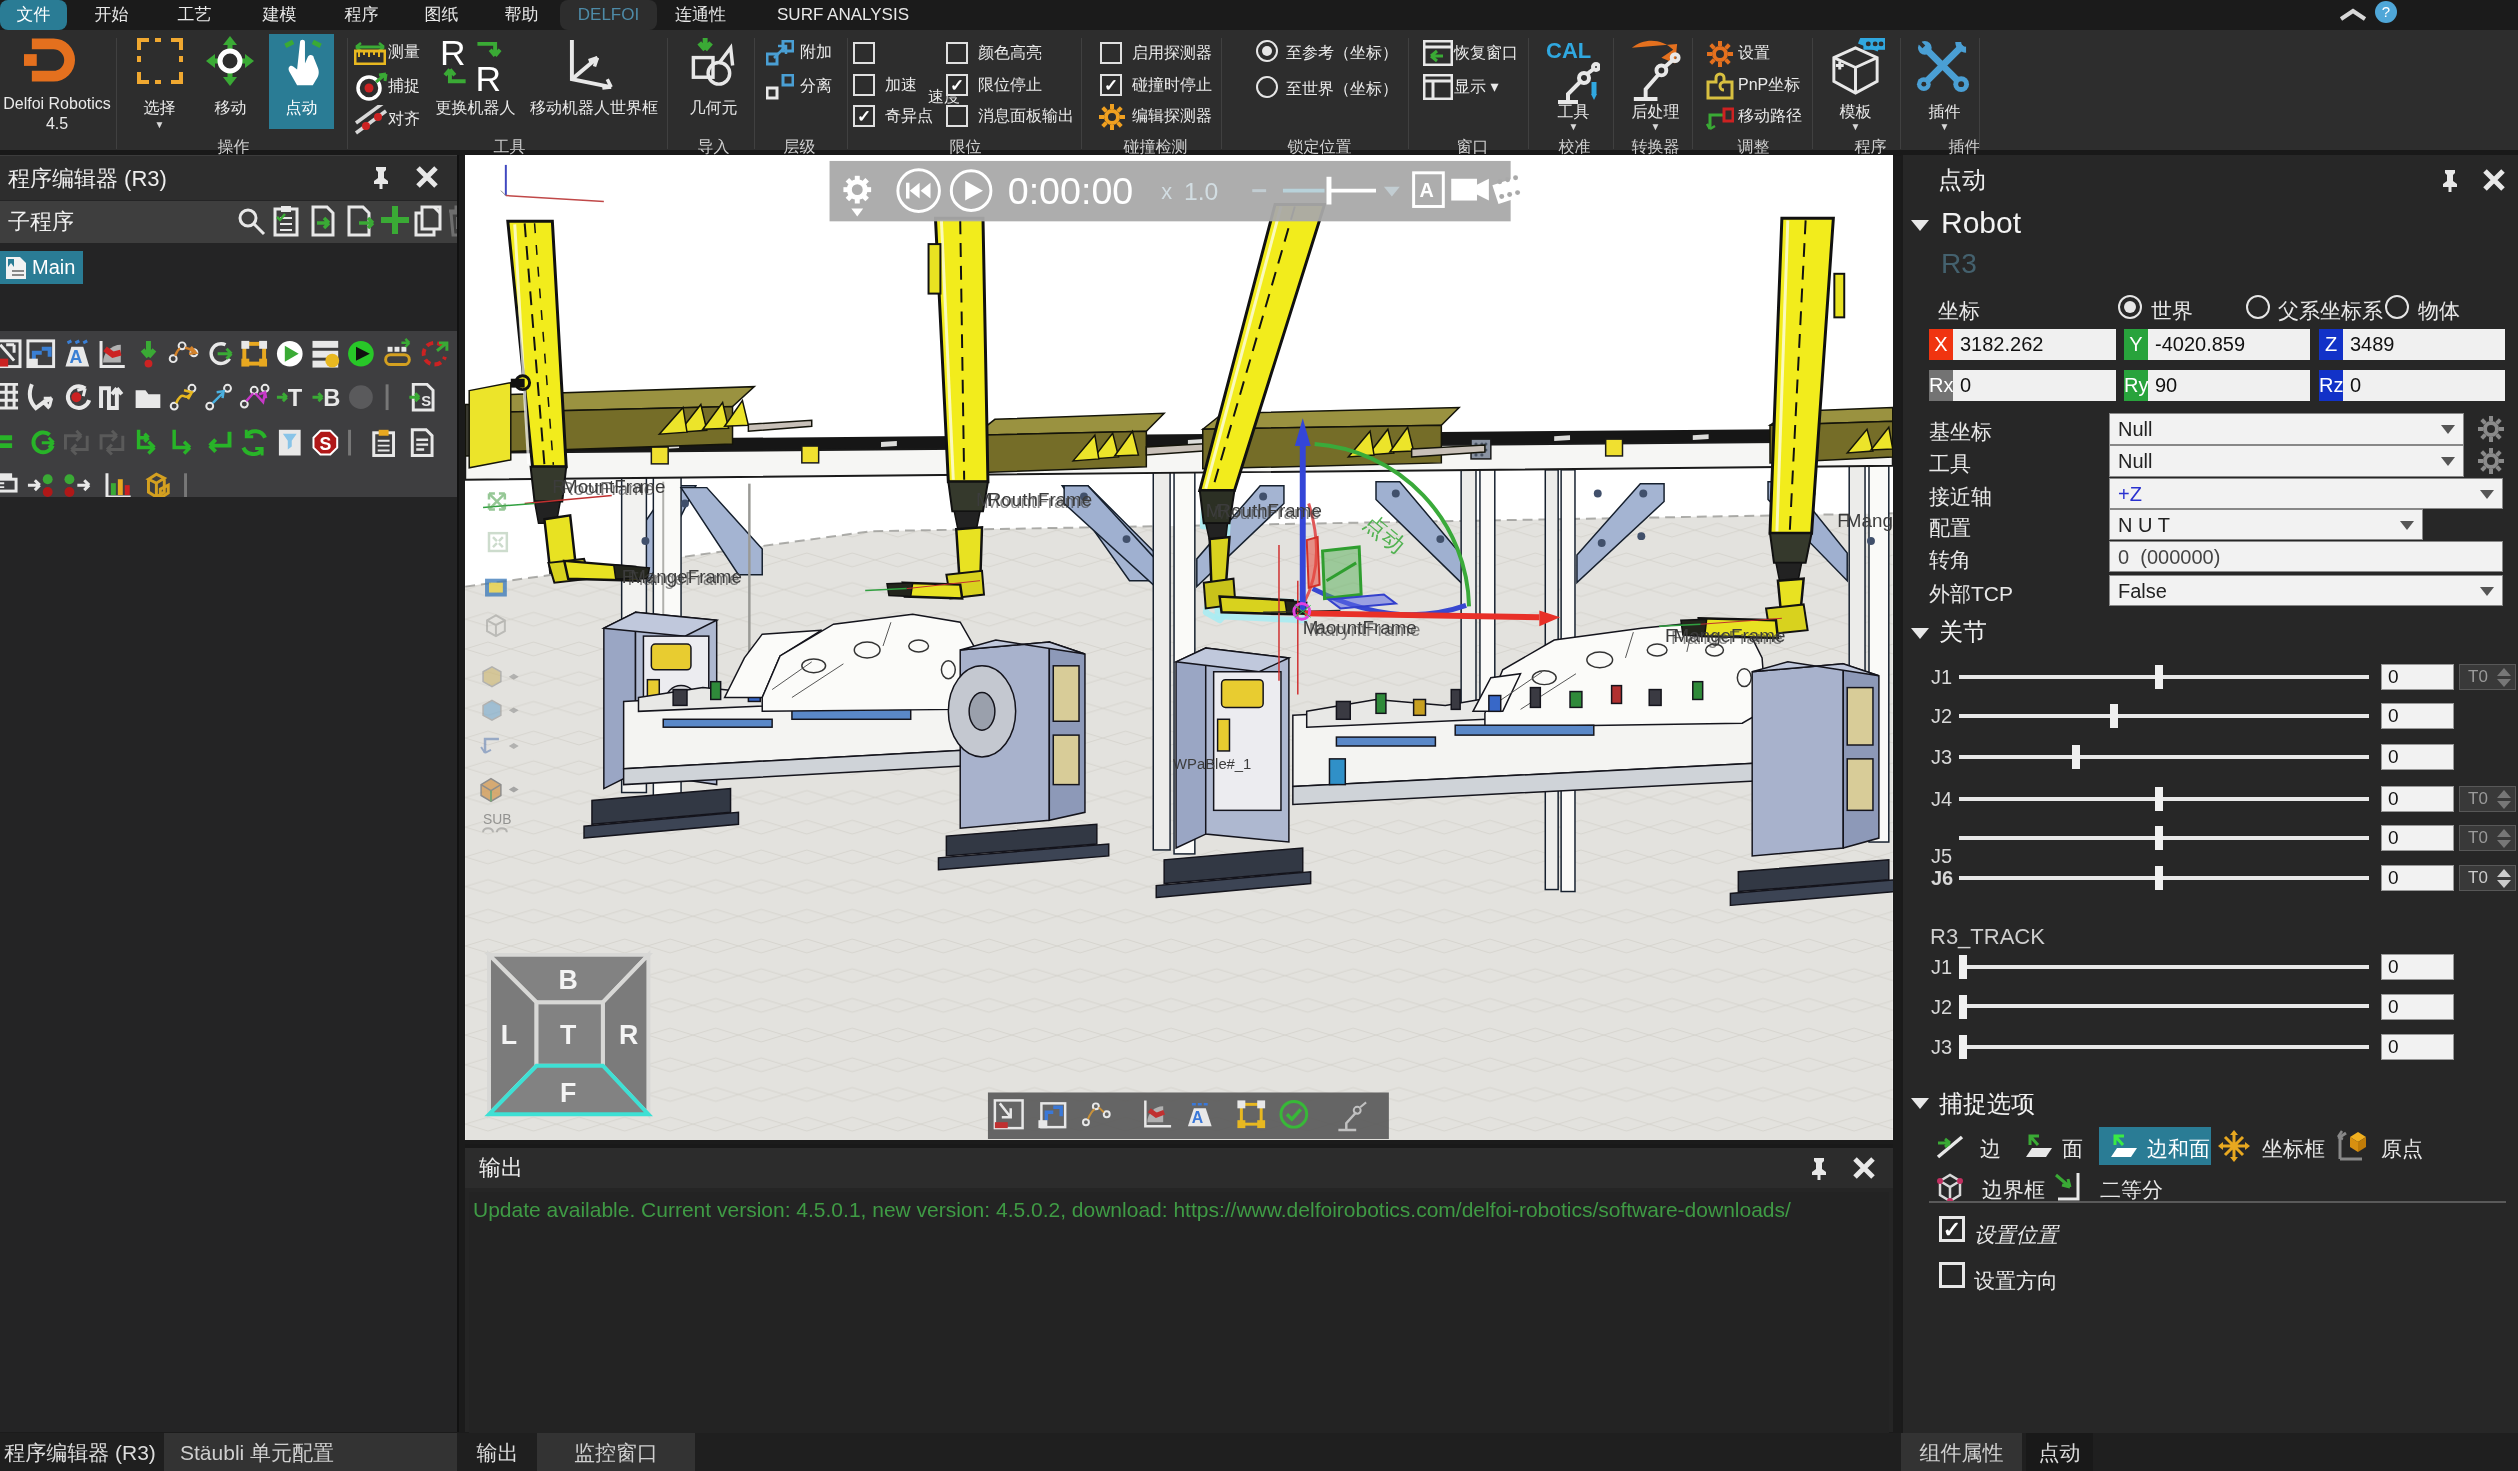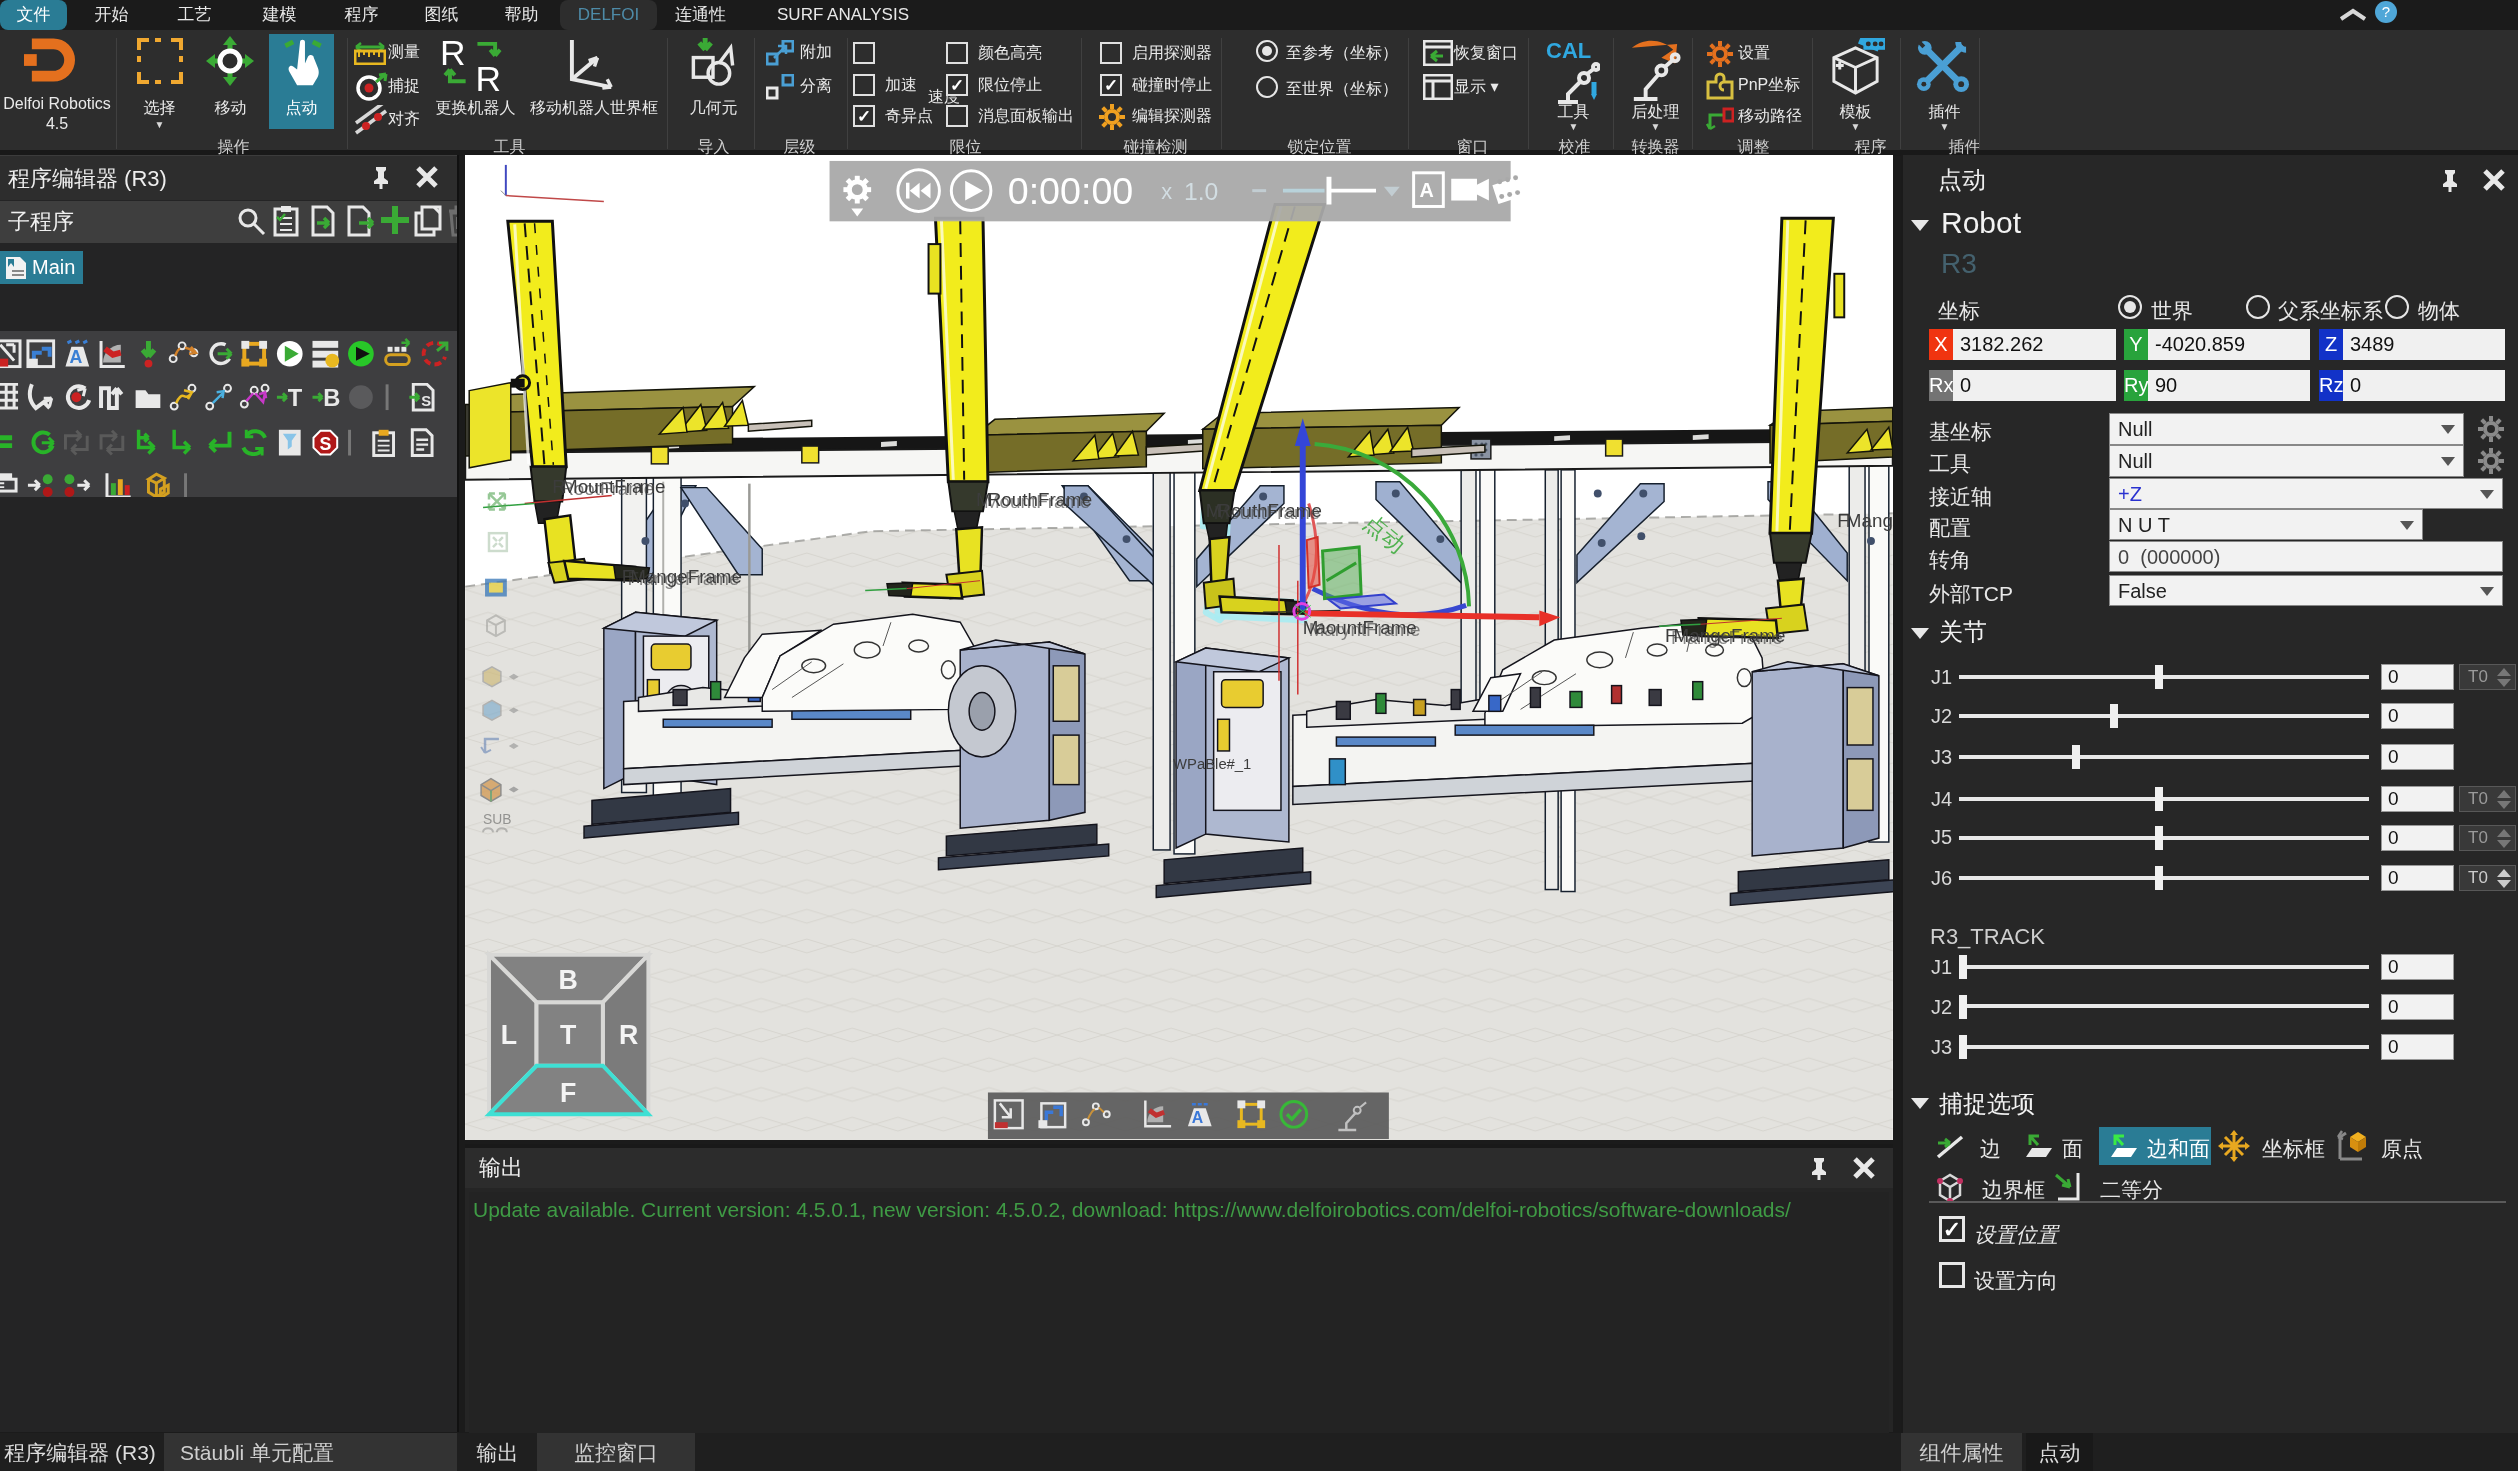--- a/index.html
+++ b/index.html
@@ -1167,26 +1167,26 @@
     <div class="valbox" style="left:478px;top:548px;">0</div>
     <div class="jlabel" style="left:28px;top:591px;">J3</div>
     <div class="slider-track" style="left:56px;top:600px;width:410px;"></div>
     <div class="slider-thumb" style="left:169px;top:590px;"></div>
     <div class="valbox" style="left:478px;top:589px;">0</div>
     <div class="jlabel" style="left:28px;top:633px;">J4</div>
     <div class="slider-track" style="left:56px;top:642px;width:410px;"></div>
     <div class="slider-thumb" style="left:252px;top:632px;"></div>
     <div class="valbox" style="left:478px;top:631px;">0</div>
     <div class="t0box" style="left:556px;top:631px;">T0<span class="spin"></span></div>
-    <div class="jlabel" style="left:28px;top:671px;">J5</div>
+    <div class="jlabel" style="left:28px;top:690px;">J5</div>
     <div class="slider-track" style="left:56px;top:681px;width:410px;"></div>
     <div class="slider-thumb" style="left:252px;top:671px;"></div>
     <div class="valbox" style="left:478px;top:670px;">0</div>
     <div class="t0box" style="left:556px;top:670px;">T0<span class="spin"></span></div>
-    <div class="jlabel" style="left:28px;top:712px;">J6</div>
+    <div class="jlabel" style="left:28px;top:712px;font-weight:bold;">J6</div>
     <div class="slider-track" style="left:56px;top:721px;width:410px;"></div>
     <div class="slider-thumb" style="left:252px;top:711px;"></div>
     <div class="valbox" style="left:478px;top:710px;">0</div>
     <div class="t0box" style="left:556px;top:710px;color:#ccc;">T0<span class="spin brighter"></span></div>
 
     <div class="abs" style="left:27px;top:769px;color:#cfcfcf;font-size:22px;">R3_TRACK</div>
     <div class="jlabel" style="left:28px;top:801px;">J1</div>
     <div class="slider-track" style="left:56px;top:810px;width:410px;"></div>
     <div class="slider-thumb" style="left:56px;top:800px;"></div>
     <div class="valbox" style="left:478px;top:799px;">0</div>

